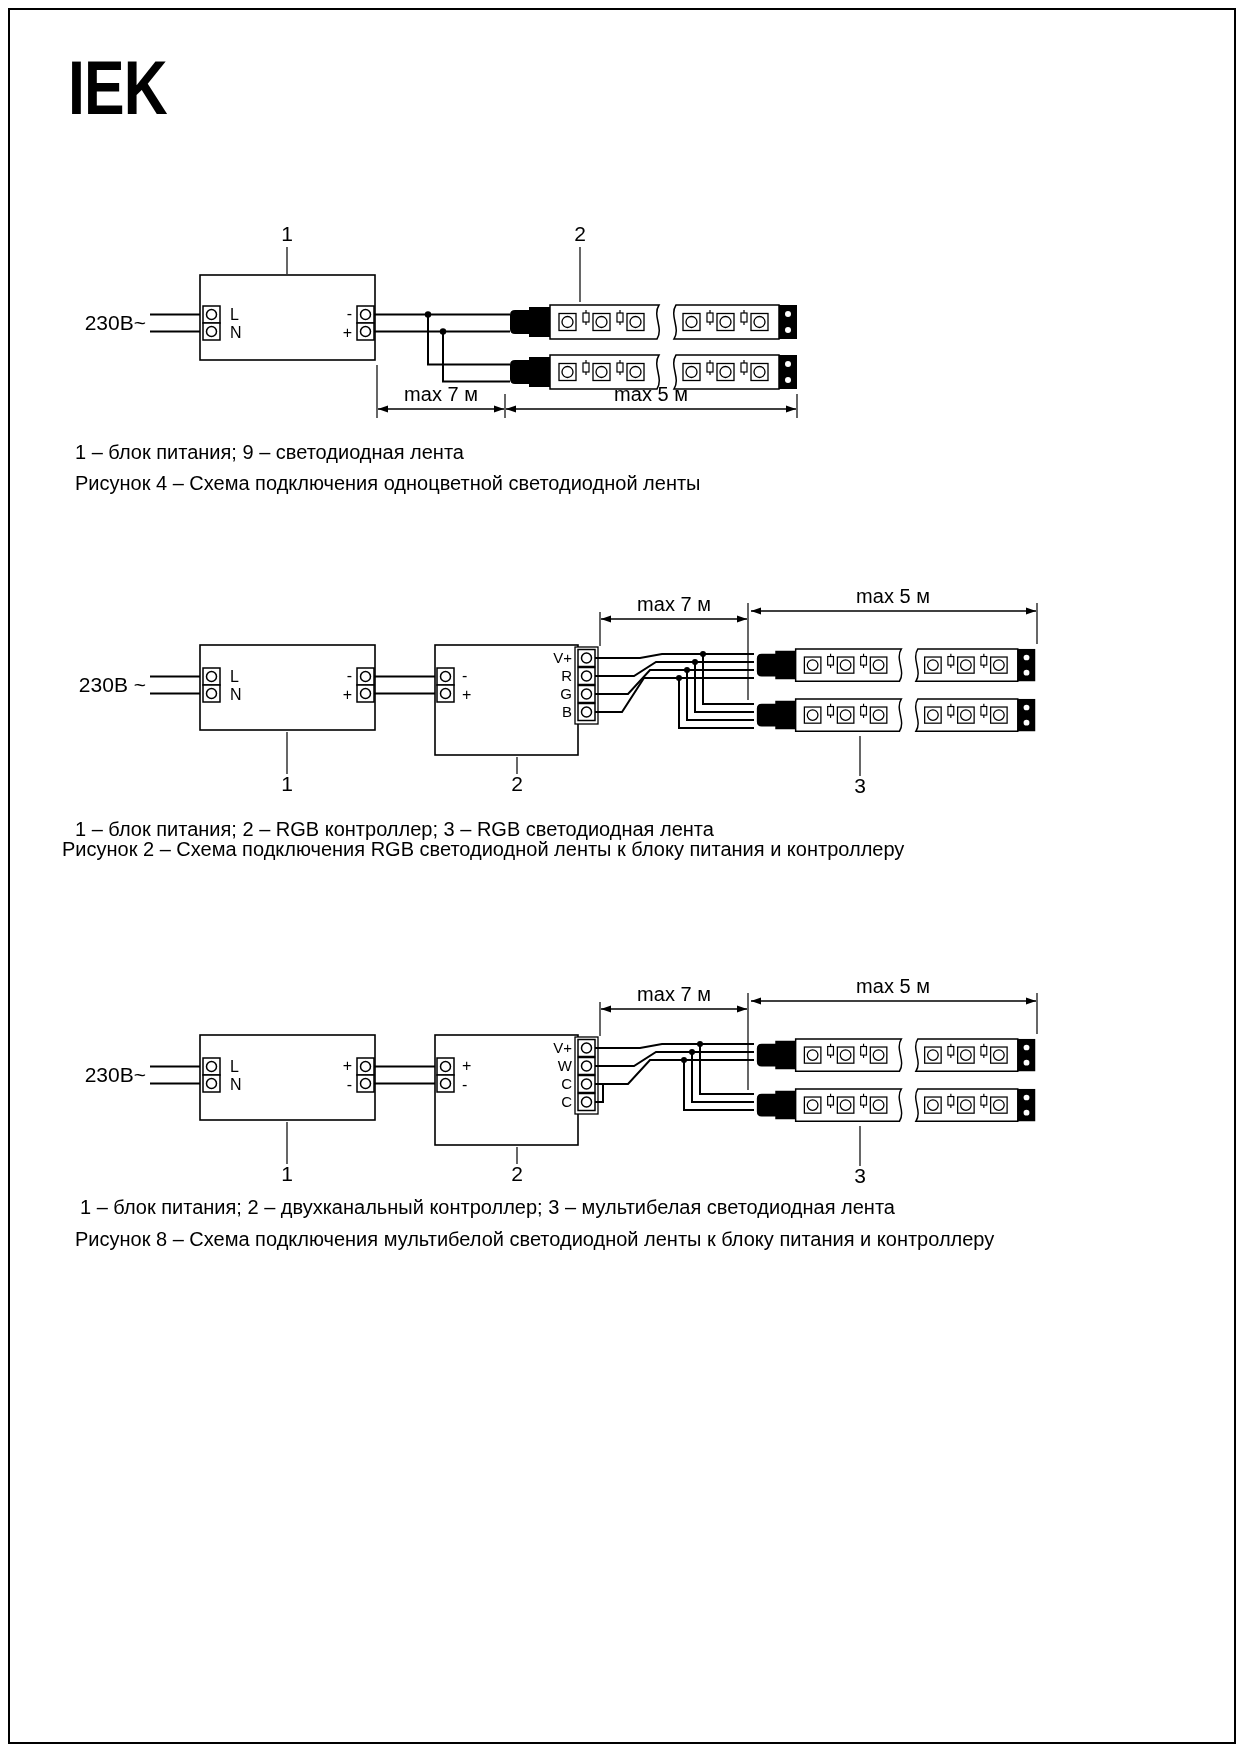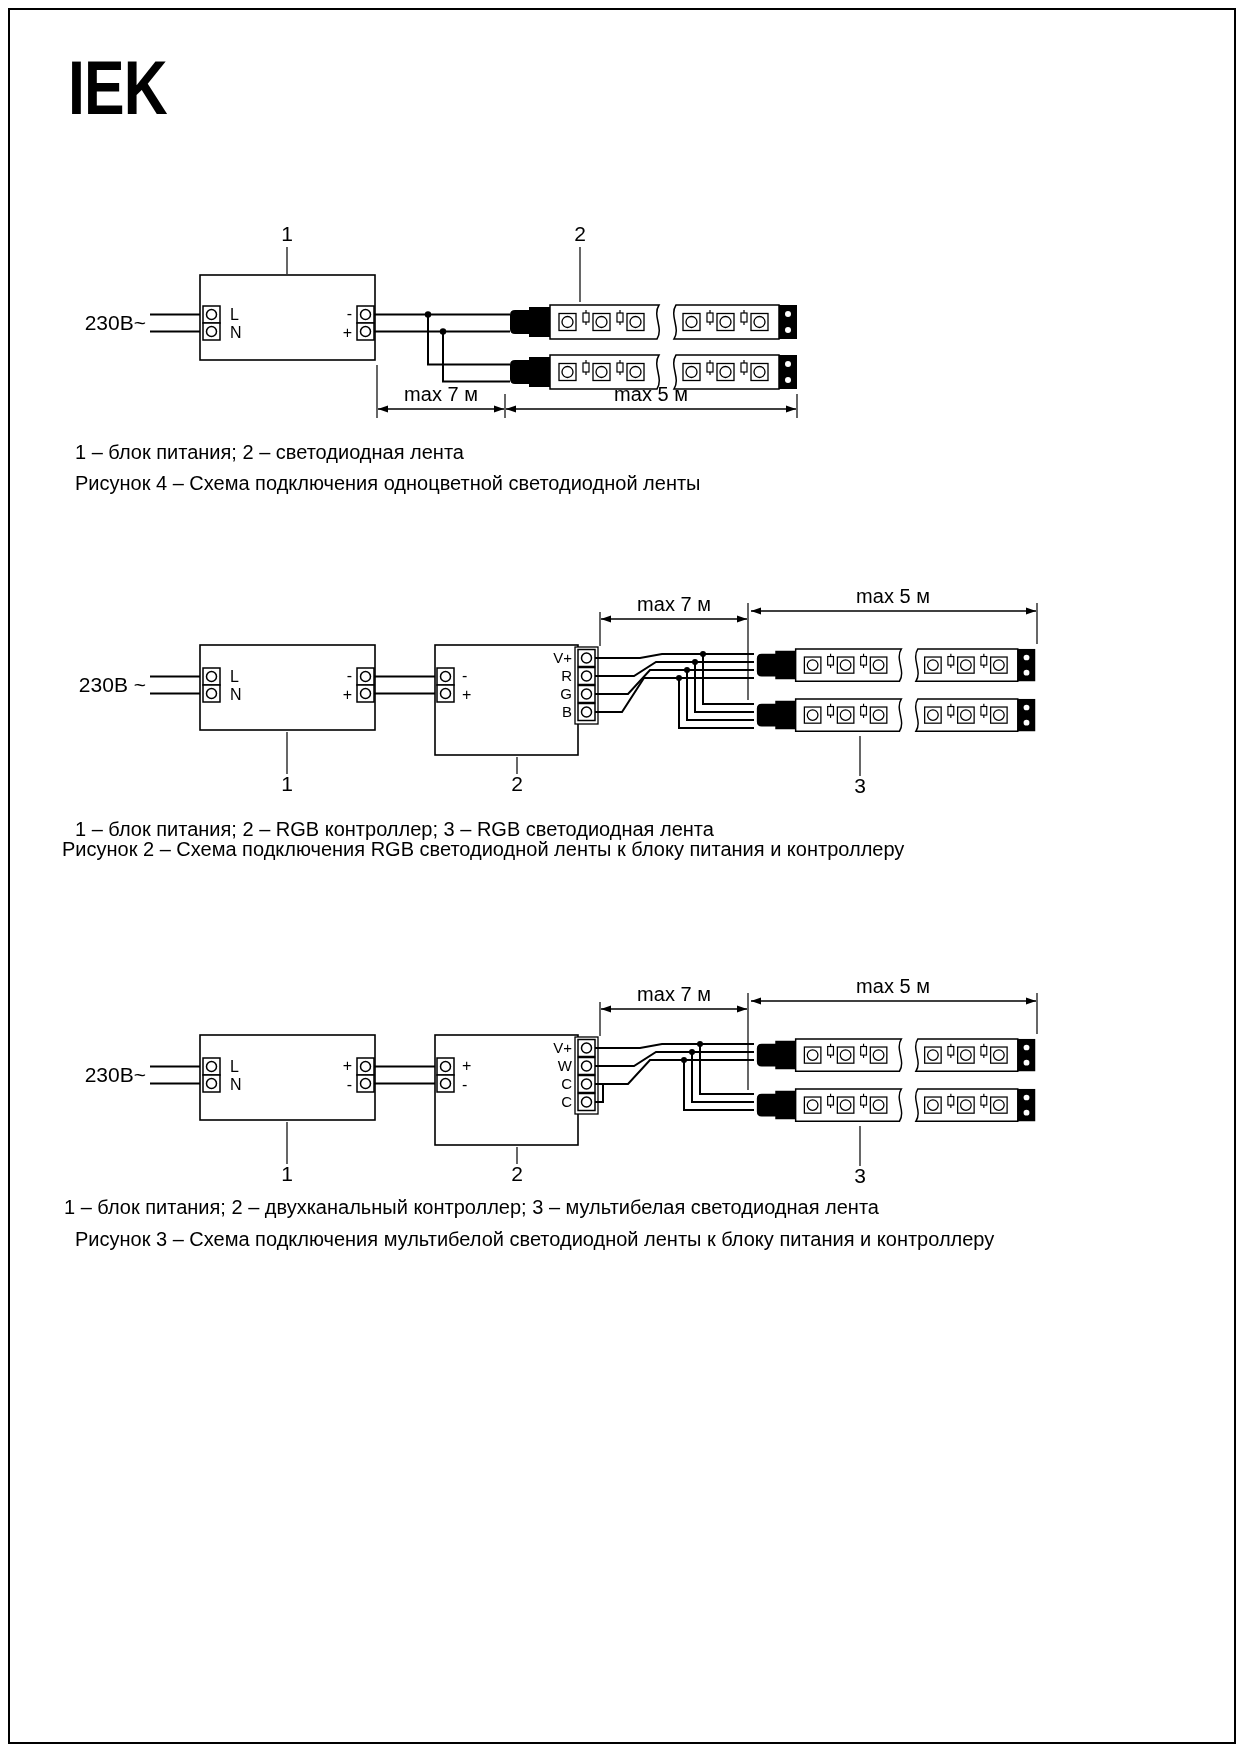--- a/index.html
+++ b/index.html
@@ -123,21 +123,21 @@
     <polygon points="378,409 388,405.5 388,412.5" fill="#000"></polygon>
     <polygon points="504,409 494,405.5 494,412.5" fill="#000"></polygon>
     <text class="t20 mid" x="441" y="401">max 7 м</text>
     <line class="dim" x1="506" y1="409" x2="796" y2="409"></line>
     <polygon points="506,409 516,405.5 516,412.5" fill="#000"></polygon>
     <polygon points="796,409 786,405.5 786,412.5" fill="#000"></polygon>
     <text class="t20 mid" x="651" y="401">max 5 м</text>
   </g>
 </svg>
 
-<div class="cap" style="left:75px;top:441px">1 – блок питания; 2 – светодиодная лента</div>
+<div class="cap" style="left:75px;top:441px">1 – блок питания; 9 – светодиодная лента</div>
 <div class="cap" style="left:75px;top:472px">Рисунок 4 – Схема подключения одноцветной светодиодной ленты</div>
 
 <svg class="fig-svg" style="left:60px;top:585px" width="1000" height="215" viewBox="60 585 1000 215">
 
   <g>
     <line class="thin" x1="600" y1="612" x2="600" y2="646"></line>
     <line class="thin" x1="748" y1="603" x2="748" y2="700"></line>
     <line class="thin" x1="1037" y1="603" x2="1037" y2="644"></line>
     <line class="dim" x1="601" y1="619" x2="747" y2="619"></line>
     <polygon points="601,619 611,615.5 611,622.5" fill="#000"></polygon>
@@ -311,14 +311,14 @@
   <g>
     <line class="thin" x1="517" y1="1147" x2="517" y2="1164"></line>
     <text class="t21 mid" x="517" y="1181">2</text>
   </g>
   <g>
     <line class="thin" x1="860" y1="1126" x2="860" y2="1166"></line>
     <text class="t21 mid" x="860" y="1183">3</text>
   </g>
 </svg>
 
-<div class="cap" style="left:64px;top:1196px">1 – блок питания; 2 – двухканальный контроллер; 3 – мультибелая светодиодная лента</div>
-<div class="cap" style="left:75px;top:1228px">Рисунок 3 – Схема подключения мультибелой светодиодной ленты к блоку питания и контроллеру</div>
+<div class="cap" style="left:80px;top:1196px">1 – блок питания; 2 – двухканальный контроллер; 3 – мультибелая светодиодная лента</div>
+<div class="cap" style="left:75px;top:1228px">Рисунок 8 – Схема подключения мультибелой светодиодной ленты к блоку питания и контроллеру</div>
 
 </body></html>

